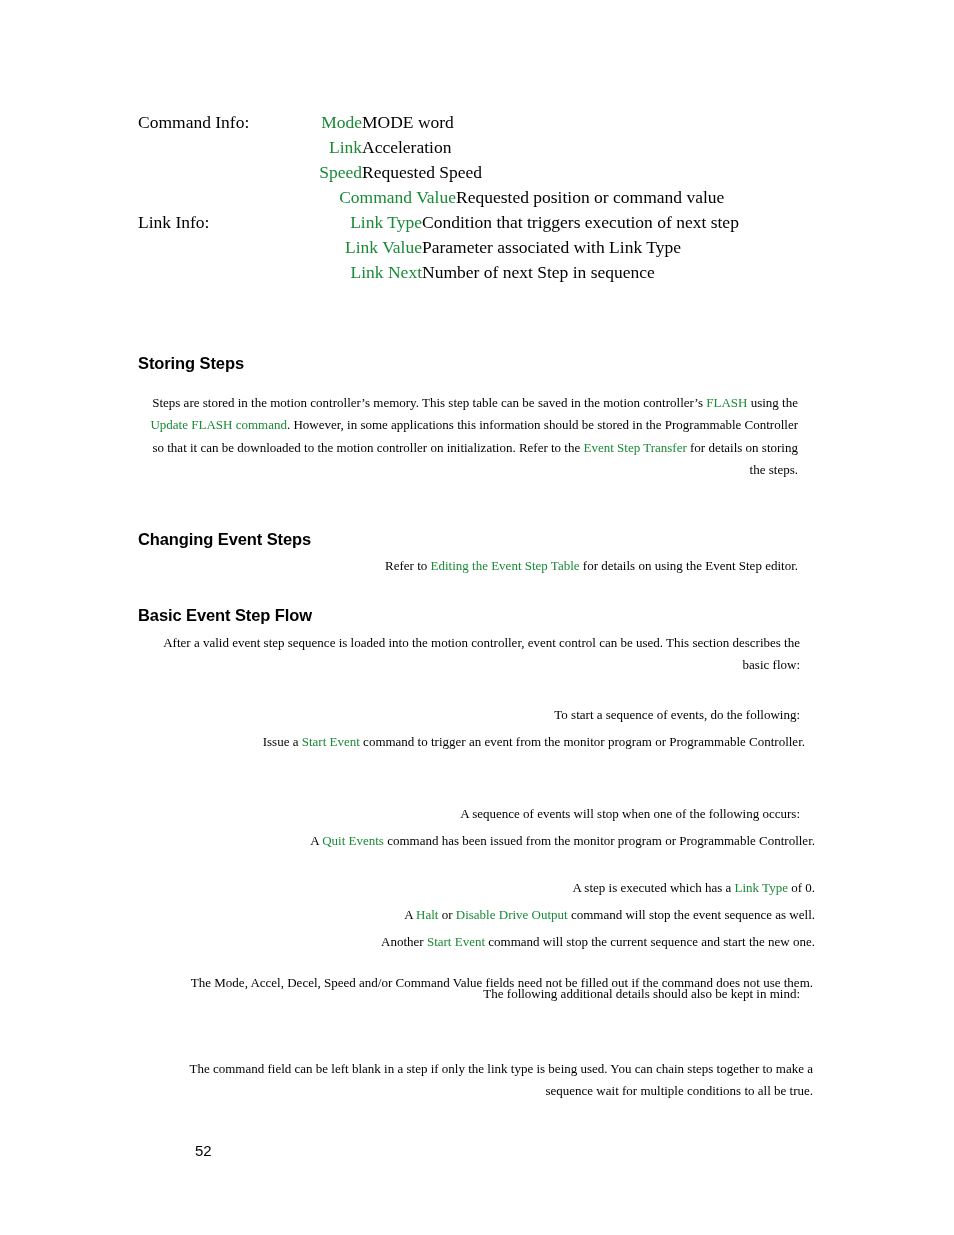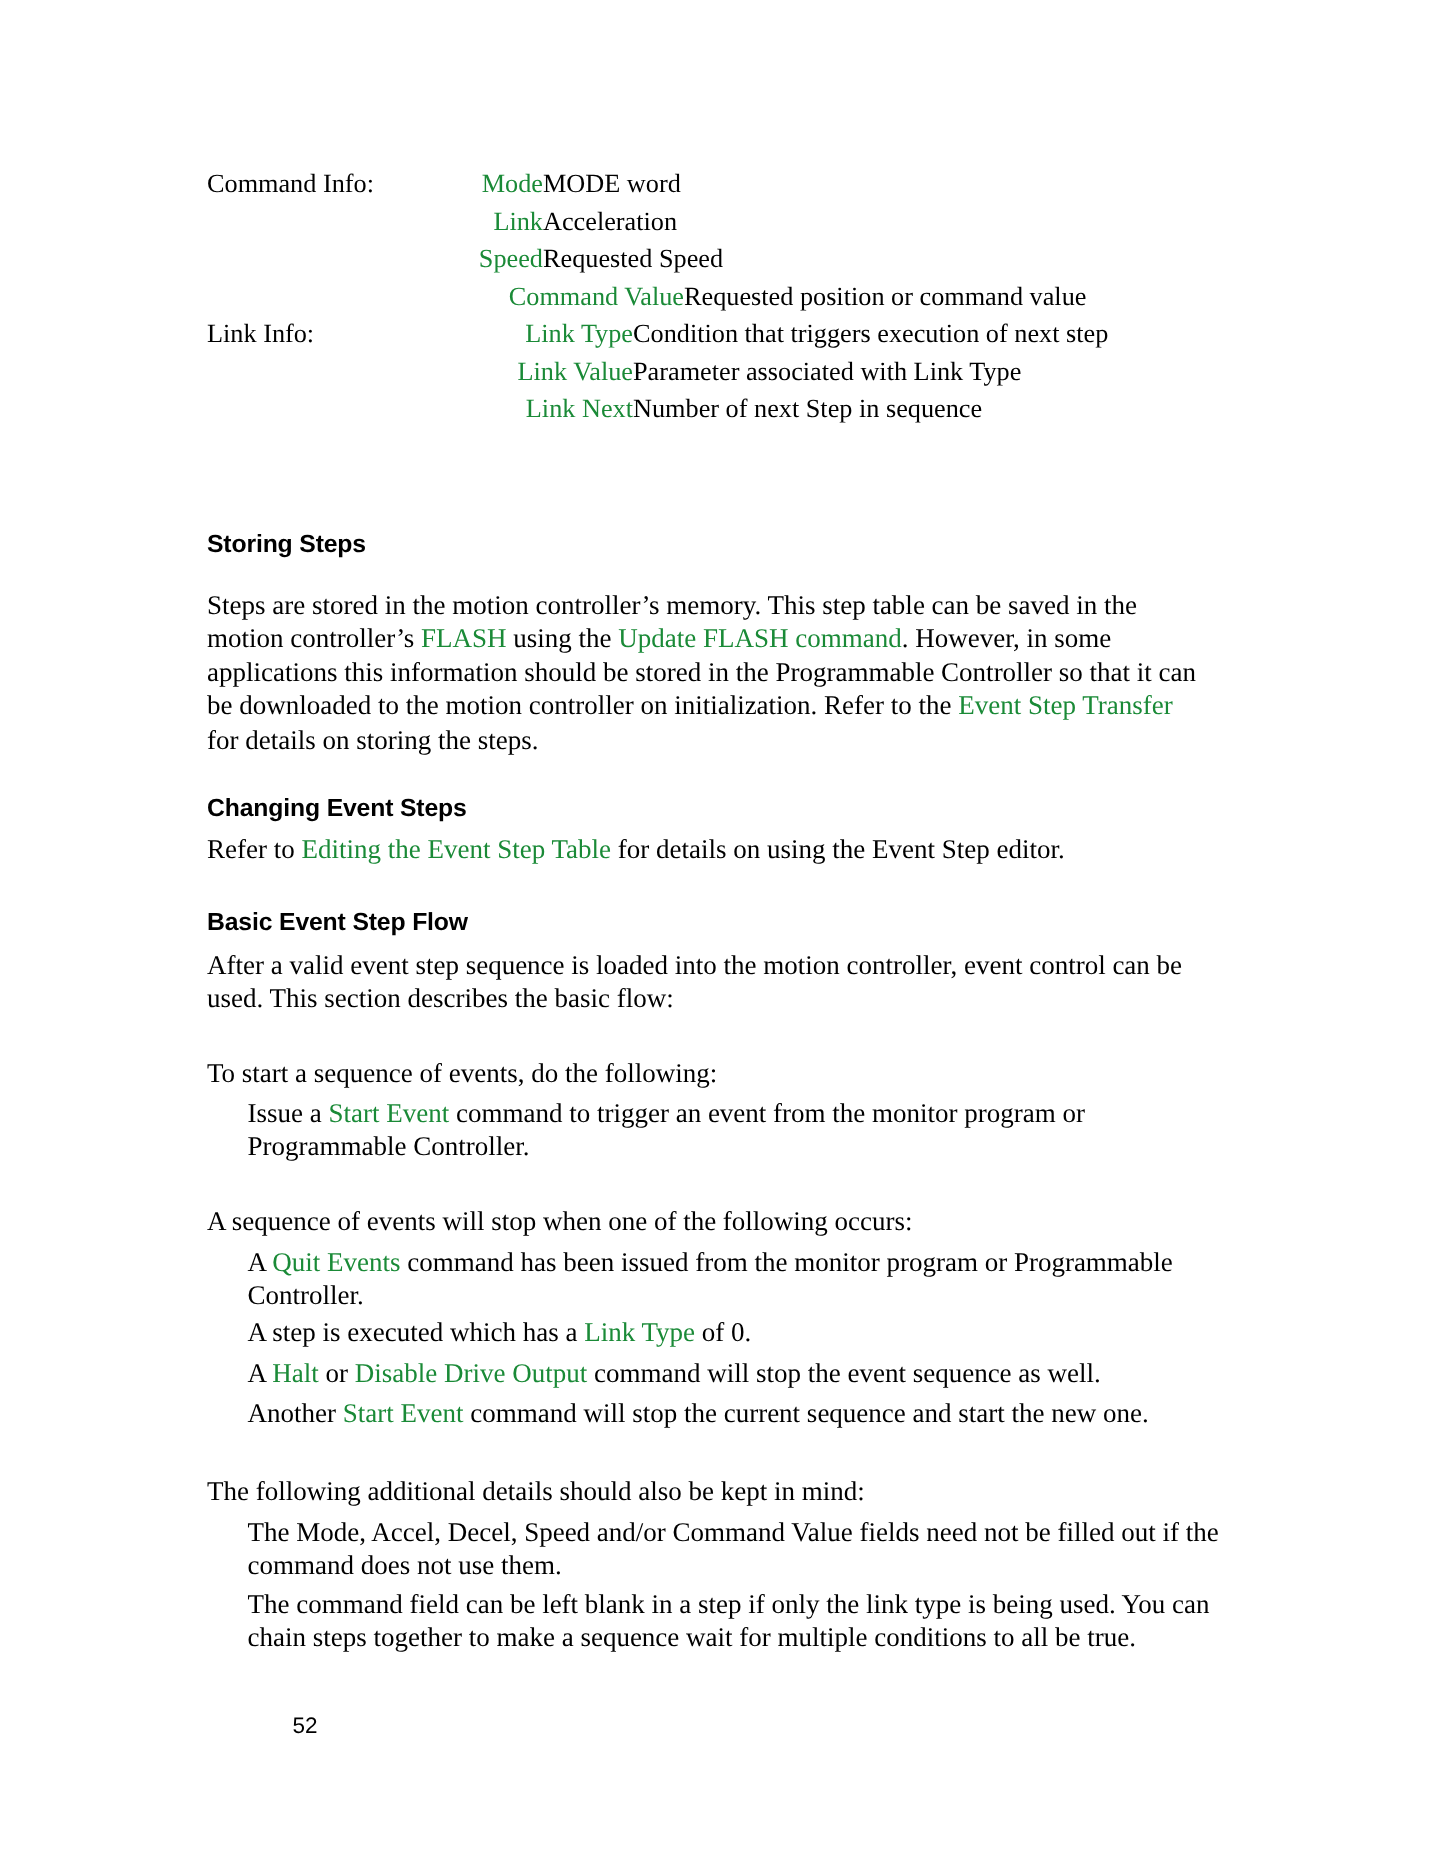--- a/index.html
+++ b/index.html
@@ -72,24 +72,24 @@
     letter-spacing: -0.1px;
     color: #000000;
   }
 
   
   p.body {
     position: absolute;
     left: 138px;
     margin: 0;
     padding: 0;
-    font-size: 18px;
+    font-size: 13px;
     line-height: 22.4px;
     color: #000000;
-    text-align: left;
+    text-align: right;
   }
   p.indent {
     left: 165px;
   }
   .green { color: #1a8a37; }
 
   
   .pagenum {
     position: absolute;
     left: 195px;
@@ -159,19 +159,19 @@
   <p class="body indent" style="top:830px; width:650px;"><span>A </span><span class="green">Quit Events</span><span> command has been issued from the monitor program or Programmable Controller.</span></p>
 
   <p class="body indent" style="top:877px; width:650px;"><span>A step is executed which has a </span><span class="green">Link Type</span><span> of 0.</span></p>
 
   <p class="body indent" style="top:904px; width:650px;"><span>A </span><span class="green">Halt </span><span> or </span><span class="green">Disable Drive Output</span><span> command will stop the event sequence as well.</span></p>
 
   <p class="body indent" style="top:931px; width:650px;"><span>Another </span><span class="green">Start Event</span><span> command will stop the current sequence and start the new one.</span></p>
 
   <p class="body" style="top:983px; width:662px;">The following additional details should also be kept in mind:</p>
 
-  <p class="body indent" style="top:1010px; width:648px;">The Mode, Accel, Decel, Speed and/or Command Value fields need not be filled out if the command does not use them.</p>
+  <p class="body indent" style="top:972px; width:648px;">The Mode, Accel, Decel, Speed and/or Command Value fields need not be filled out if the command does not use them.</p>
 
   <p class="body indent" style="top:1058px; width:648px;">The command field can be left blank in a step if only the link type is being used.  You can chain steps together to make a sequence wait for multiple conditions to all be true.</p>
 
   <div class="pagenum">52</div>
 
 </div>
 
 </body></html>

